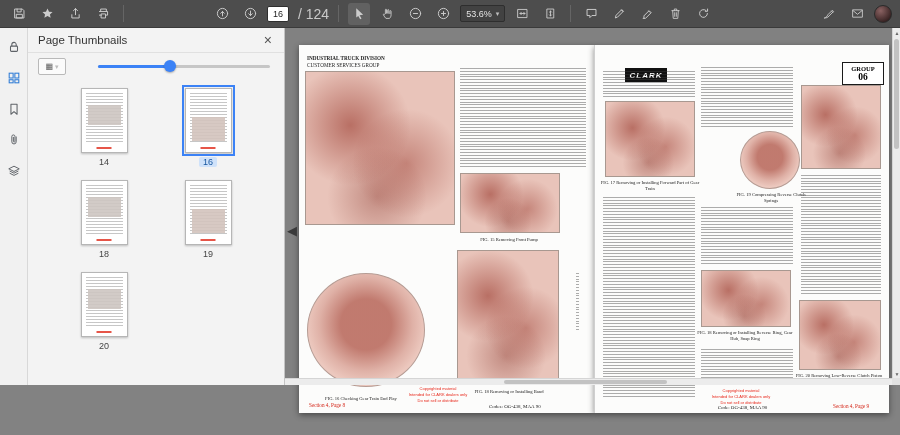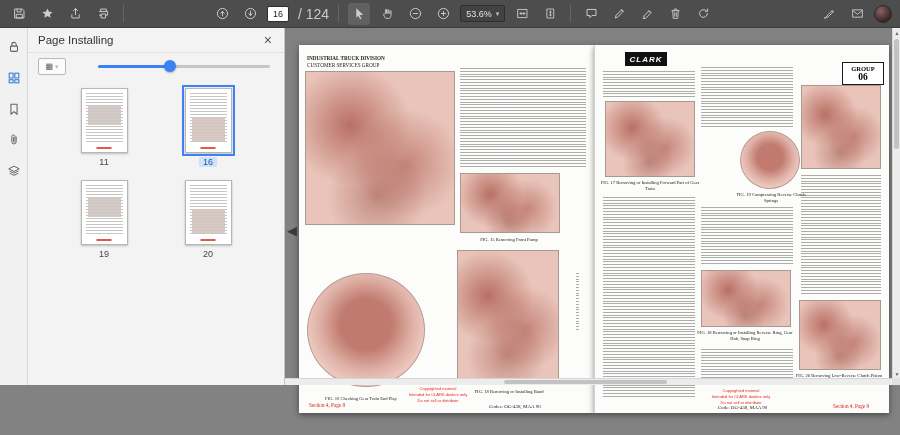--- a/index.html
+++ b/index.html
@@ -274,50 +274,58 @@
     </div>
     <div class="sbtn">
       <svg viewBox="0 0 16 16" fill="none" stroke="currentColor" stroke-width="1.1" stroke-linejoin="round">
           <path d="M8 2.5L14 5.5 8 8.5 2 5.5z M3 8l5 2.5L13 8 M3 10.5L8 13l5-2.5"></path>
         </svg>
     </div>
   </div>
 
   <div class="panel">
     <div class="panel-header">
-      <span>Page Installing</span>
+      <span>Page Thumbnails</span>
       <span class="closex">×</span>
     </div>
     <div class="panel-controls">
       <div class="optbtn">
         <span>▦</span>
         <span class="caret">▾</span>
       </div>
       <div class="slider">
         <div class="track"></div>
         <div class="fill"></div>
         <div class="handle"></div>
       </div>
     </div>
     <div class="thumbgrid">
       <div class="thumb">
         <div class="timg">
             <div class="tlines"></div>
             <div class="blob"></div>
             <div class="rmark"></div>
           </div>
-        <div class="tnum">11</div>
+        <div class="tnum">14</div>
       </div>
       <div class="thumb selected">
         <div class="timg">
             <div class="tlines"></div>
             <div class="blob"></div>
             <div class="rmark"></div>
           </div>
         <div class="tnum">16</div>
+      </div>
+      <div class="thumb">
+        <div class="timg">
+            <div class="tlines"></div>
+            <div class="blob"></div>
+            <div class="rmark"></div>
+          </div>
+        <div class="tnum">18</div>
       </div>
       <div class="thumb">
         <div class="timg">
             <div class="tlines"></div>
             <div class="blob"></div>
             <div class="rmark"></div>
           </div>
         <div class="tnum">19</div>
       </div>
       <div class="thumb">
@@ -351,21 +359,21 @@
         <div class="abs stamp" style="left:104px;top:341px;width:70px">
           <div>Copyrighted material</div>
           <div>Intended for CLARK dealers only</div>
           <div>Do not sell or distribute</div>
         </div>
         <div class="abs codes" style="left:190px;top:359px">Codes: OG-438, MAA 90</div>
         <div class="abs redlabel" style="left:10px;top:357px">Section 4, Page 8</div>
       </div>
 
       <div class="page">
-        <div class="abs clarklogo" style="left:30px;top:7px;width:42px;height:14px">
+        <div class="abs clarklogo" style="left:30px;top:23px;width:42px;height:14px">
           <span>CLARK</span>
         </div>
         <div class="abs groupbox" style="right:5px;top:17px;width:42px">
           <div class="g1">GROUP</div>
           <div class="g2">06</div>
         </div>
         <div class="abs tl" style="left:8px;top:26px;width:92px;height:26px"></div>
         <div class="abs photo" style="left:10px;top:56px;width:90px;height:76px"></div>
         <div class="abs cap" style="left:4px;top:135px;width:102px">FIG. 17 Removing or Installing Forward Part of Gear Train</div>
         <div class="abs tl" style="left:8px;top:152px;width:92px;height:200px"></div>

